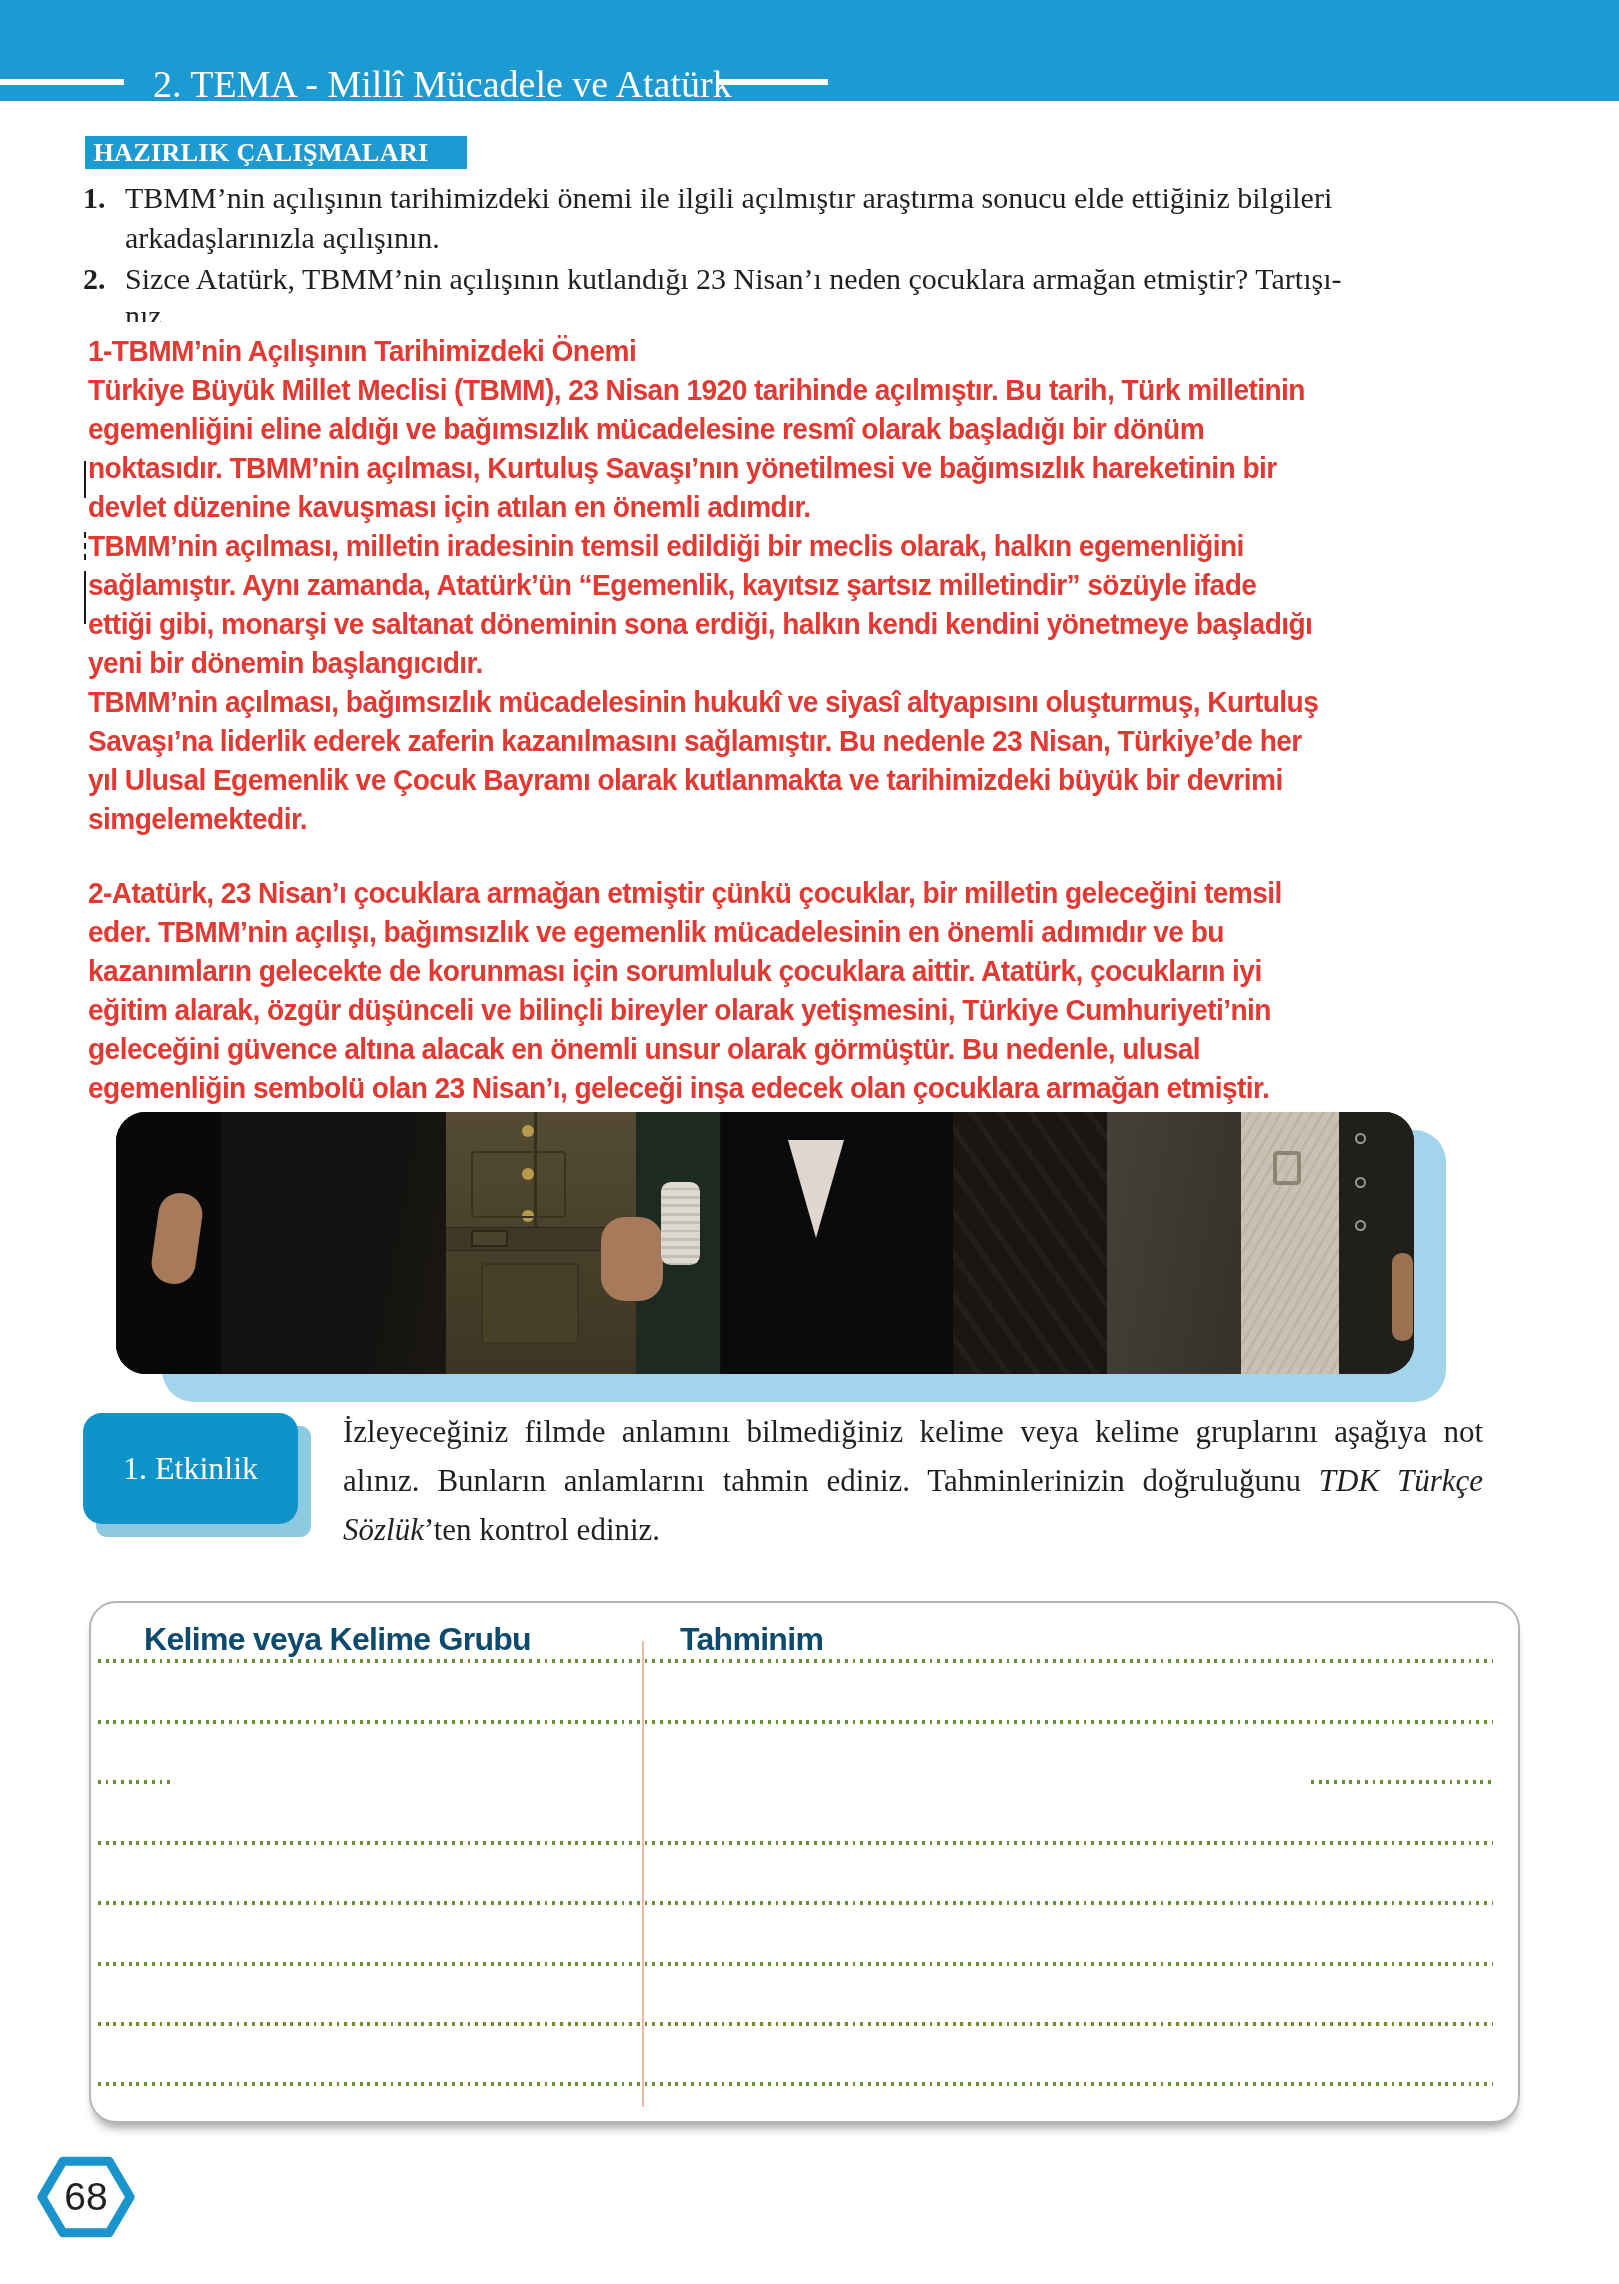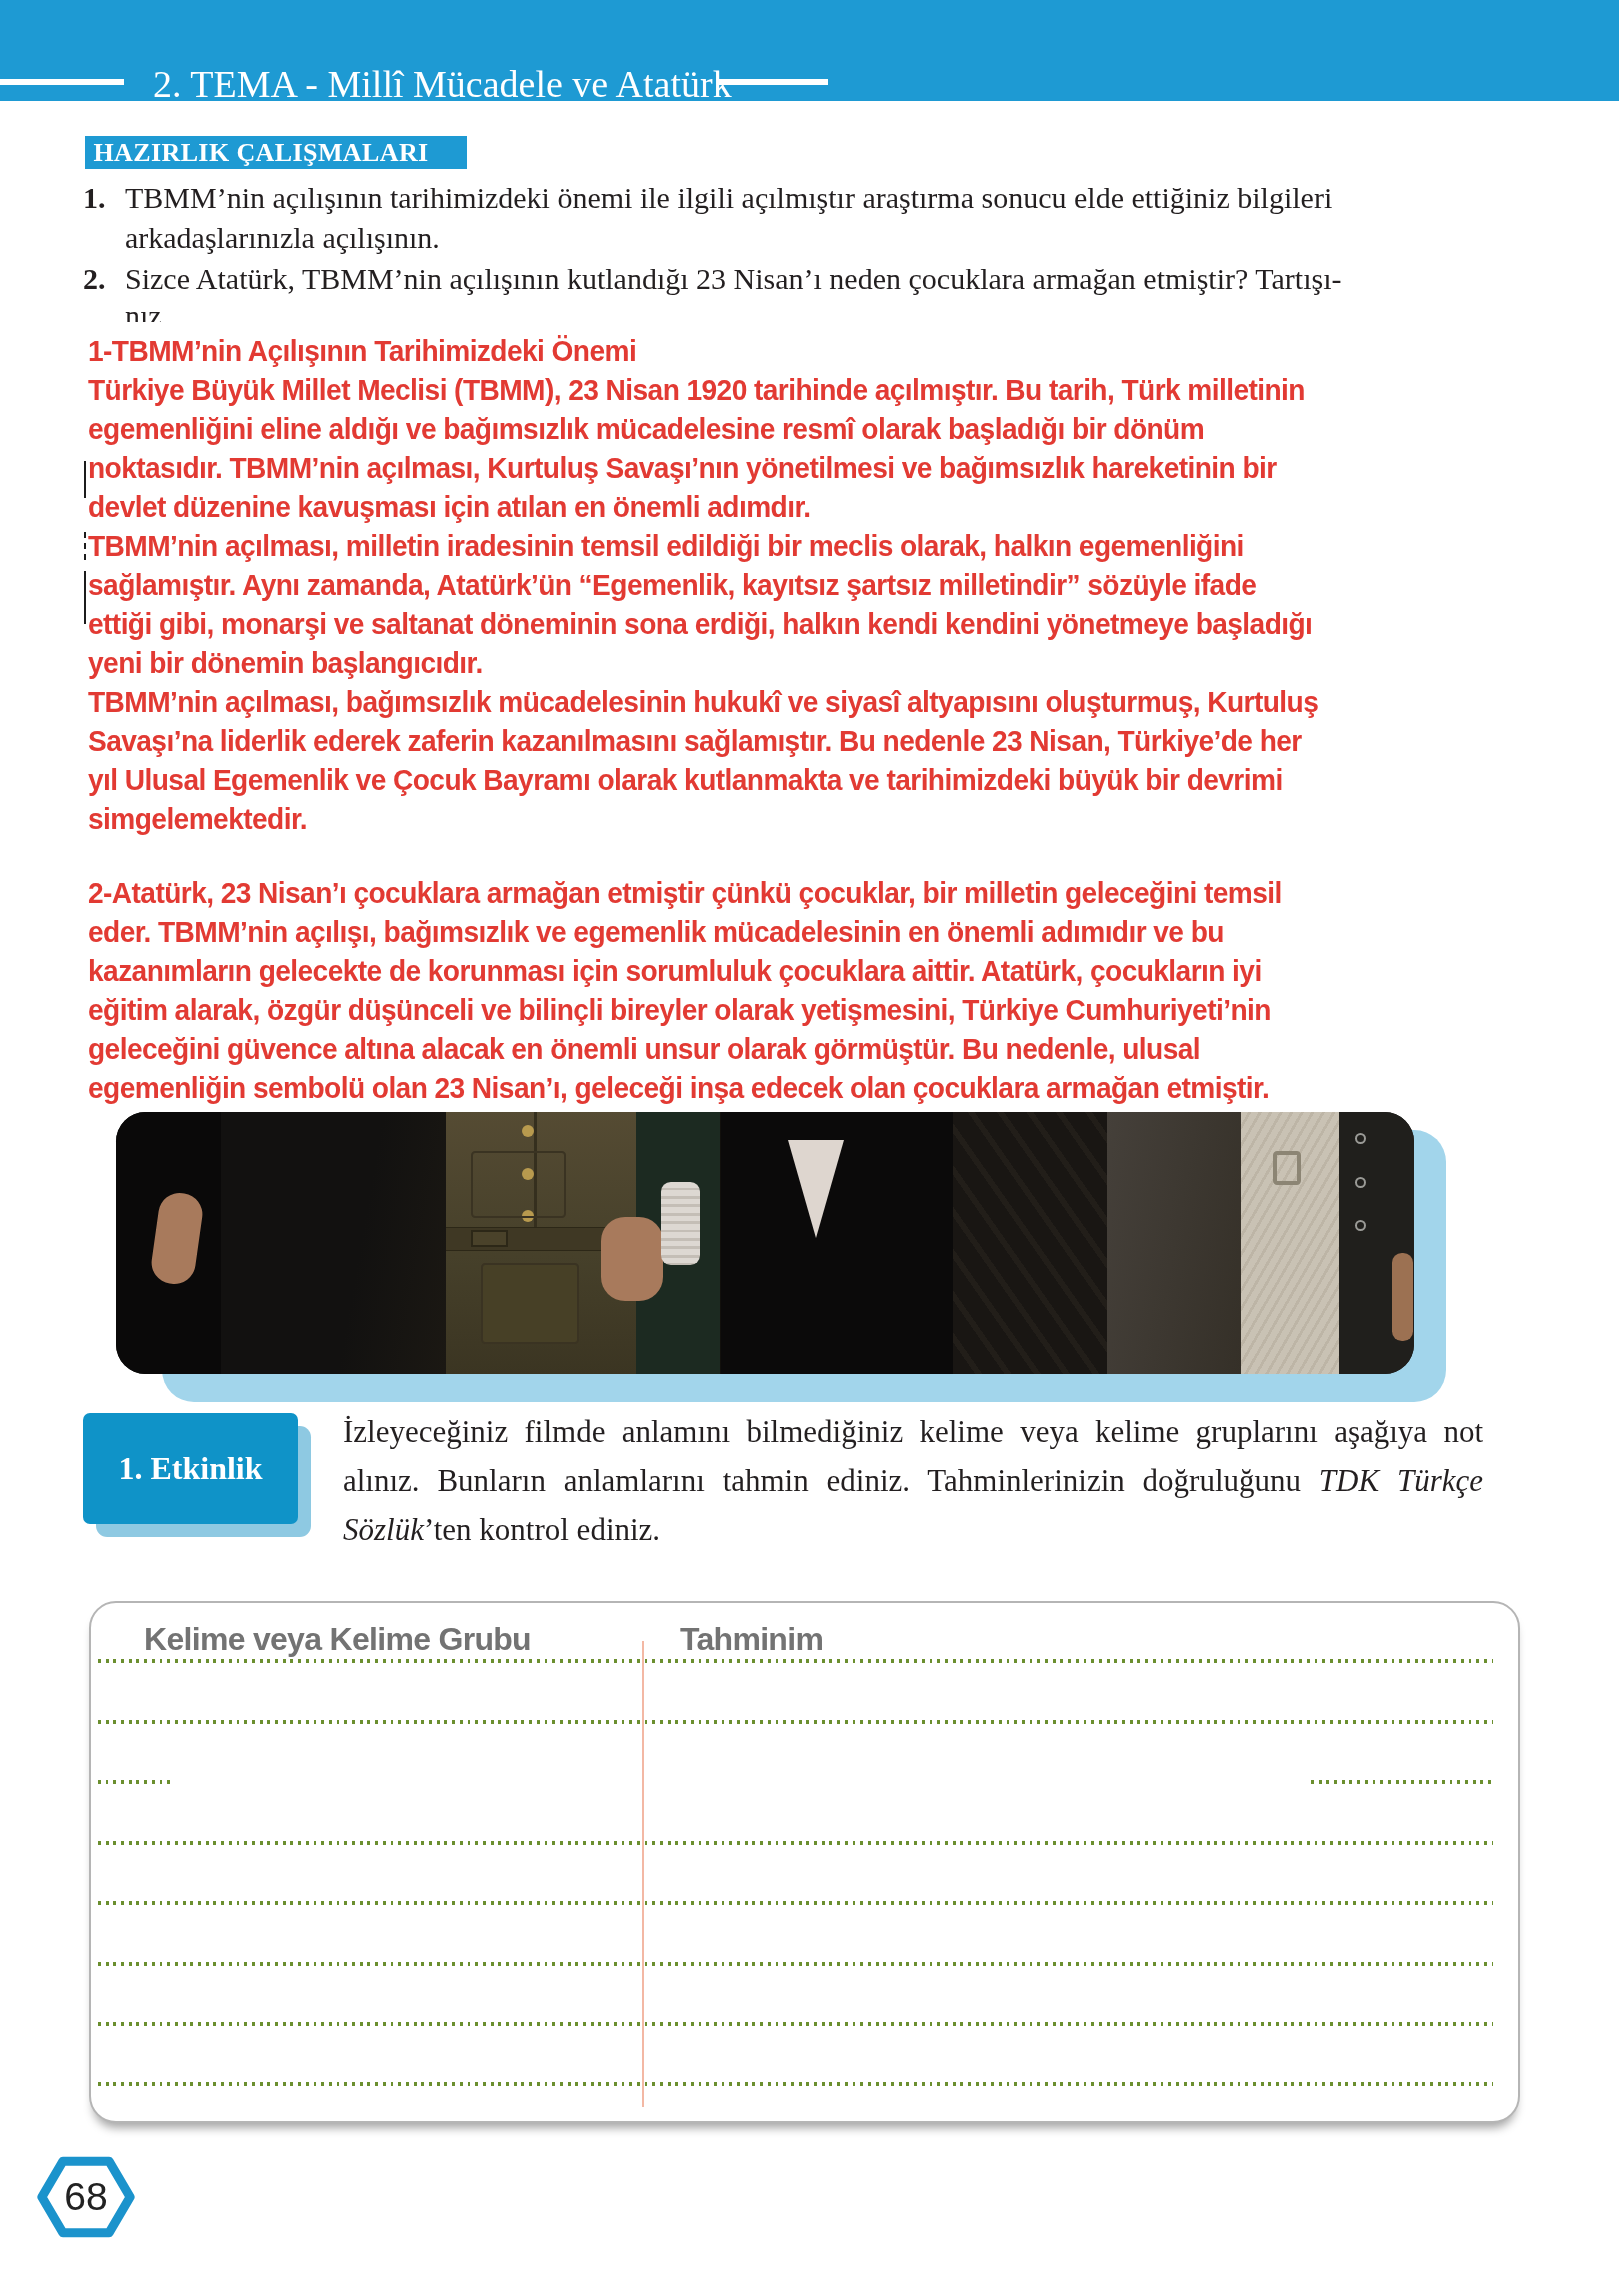--- a/index.html
+++ b/index.html
@@ -68,31 +68,31 @@
     background:repeating-linear-gradient(55deg,#191613 0 18.3px,#221e19 18.3px 24px);}
   .fig-grey{left:991px;width:134px;background:linear-gradient(100deg,#45403a,#353028);}
   .fig-cream{left:1125px;width:98px;background:repeating-linear-gradient(120deg,#c9c2b4 0 6.3px,#bdb5a6 6.3px 9.1px);}
   .c-buckle{position:absolute;left:32px;top:39px;width:28px;height:34px;border:4.2px solid #8c8574;border-radius:4.2px;}
   .fig-dark2{left:1223px;width:75px;background:#201f1c;}
   .d-btn{position:absolute;left:15.5px;width:11.2px;height:11.2px;border-radius:50%;border:2.1px solid #9a9a96;}
   .hand3{position:absolute;left:53px;top:141px;width:21px;height:88px;border-radius:9.8px;background:#9c7152;}
 
   
   .etk-shadow{left:96px;top:1426px;width:215px;height:111px;border-radius:11.2px;background:var(--shadow_blue);}
-  .etk-box{left:83px;top:1413px;width:215px;height:111px;border-radius:7px;background:var(--box_blue);
-    display:flex;align-items:center;justify-content:center;color:#fff;font-weight:bold;font-size:32px;}
+  .etk-box{left:83px;top:1413px;width:215px;height:111px;border-radius:19px;background:var(--box_blue);
+    display:flex;align-items:center;justify-content:center;color:#fff;font-weight:normal;font-size:32px;}
   .etk-par{left:343px;top:1407px;width:1140px;font-size:31px;line-height:49px;text-align:justify;}
   .etk-par .it{font-style:italic;}
 
   
   .card{left:89px;top:1601px;width:1431px;height:522px;background:#fff;
     border:2.1px solid var(--border_gray);border-radius:27px;
     box-shadow:0 8.4px 9.8px -4.2px rgba(0,0,0,.35);}
   .th{position:absolute;top:18.3px;font-family:"Liberation Sans",sans-serif;font-weight:bold;
-    font-size:32px;color:#737373;letter-spacing:-0.7px;white-space:nowrap;}
+    font-size:32px;color:#0c4a6e;letter-spacing:-0.7px;white-space:nowrap;}
   .dotline{position:absolute;height:4.2px;
     background:repeating-linear-gradient(90deg,var(--dot_green) 0 2.8px,transparent 2.8px 7.7px);}
   .pinkline{position:absolute;left:551px;top:38px;width:2.1px;height:466px;background:var(--pink);}
   .notewrap{position:absolute;left:84px;top:169px;width:1137px;height:60px;background:#ffffff;}
   .note{font-family:"Liberation Sans",sans-serif;font-weight:bold;font-size:31px;
     color:var(--note_red);letter-spacing:-0.7px;white-space:nowrap;transform:scaleX(.97);
     transform-origin:left;padding:9.8px 0 0 4.2px;}
 
   
   .badge{left:37px;top:2148px;width:98px;height:98px;}

